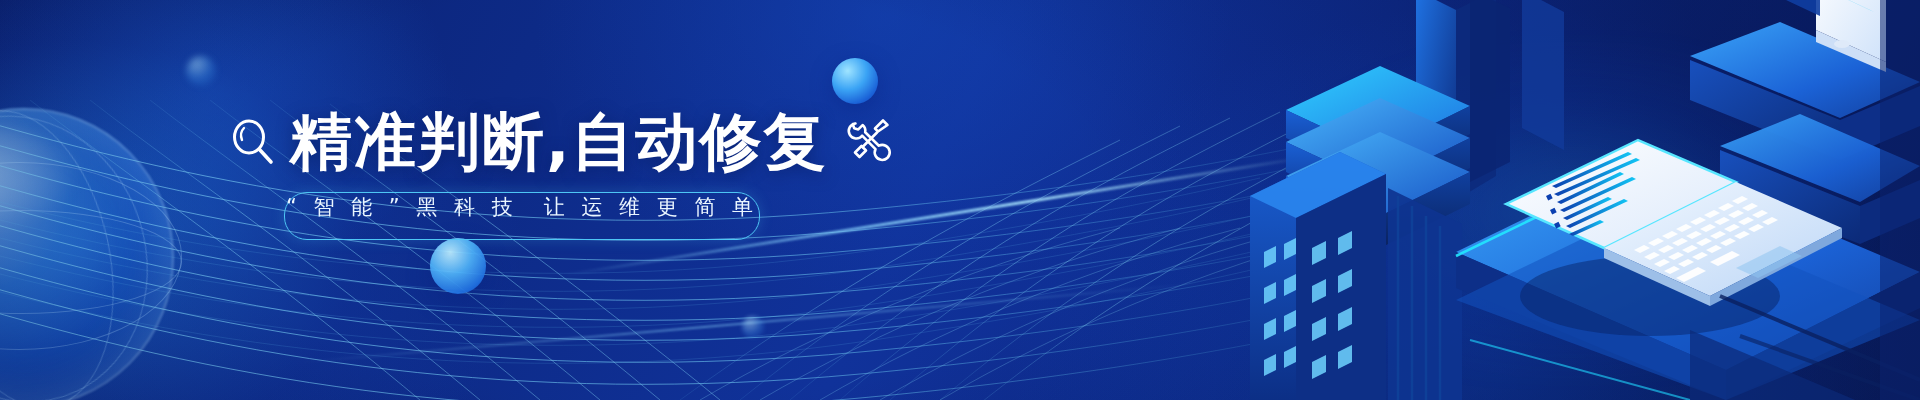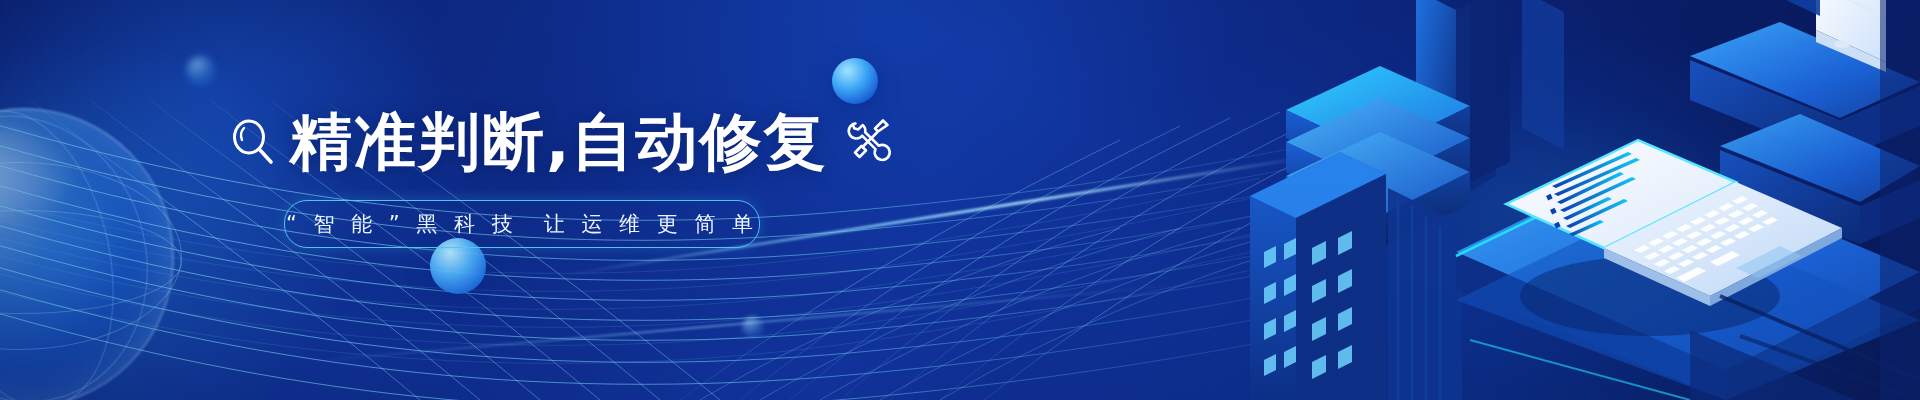--- a/index.html
+++ b/index.html
@@ -174,28 +174,28 @@
     font-size: 62px;
     font-weight: 700;
     color: #ffffff;
     letter-spacing: 2px;
     line-height: 1;
     white-space: nowrap;
     text-shadow: 0 3px 16px rgba(6,24,90,0.55);
   }
 
   .subtitle-pill {
-    margin-top: 20px;
+    margin-top: 12px;
     margin-left: 54px;
     width: 474px;
     height: 46px;
     border: 1.6px solid #4ec6f5;
     border-radius: 23px;
     display: flex;
-    align-items: center;
+    align-items: flex-start;
     justify-content: center;
     box-shadow: 0 0 14px rgba(78,198,245,0.22);
   }
   .subtitle-text {
     font-family: "DejaVu Sans", "Liberation Sans", sans-serif;
     font-size: 21px;
     font-weight: 400;
     color: #eaf6ff;
     letter-spacing: 5px;
     white-space: nowrap;

